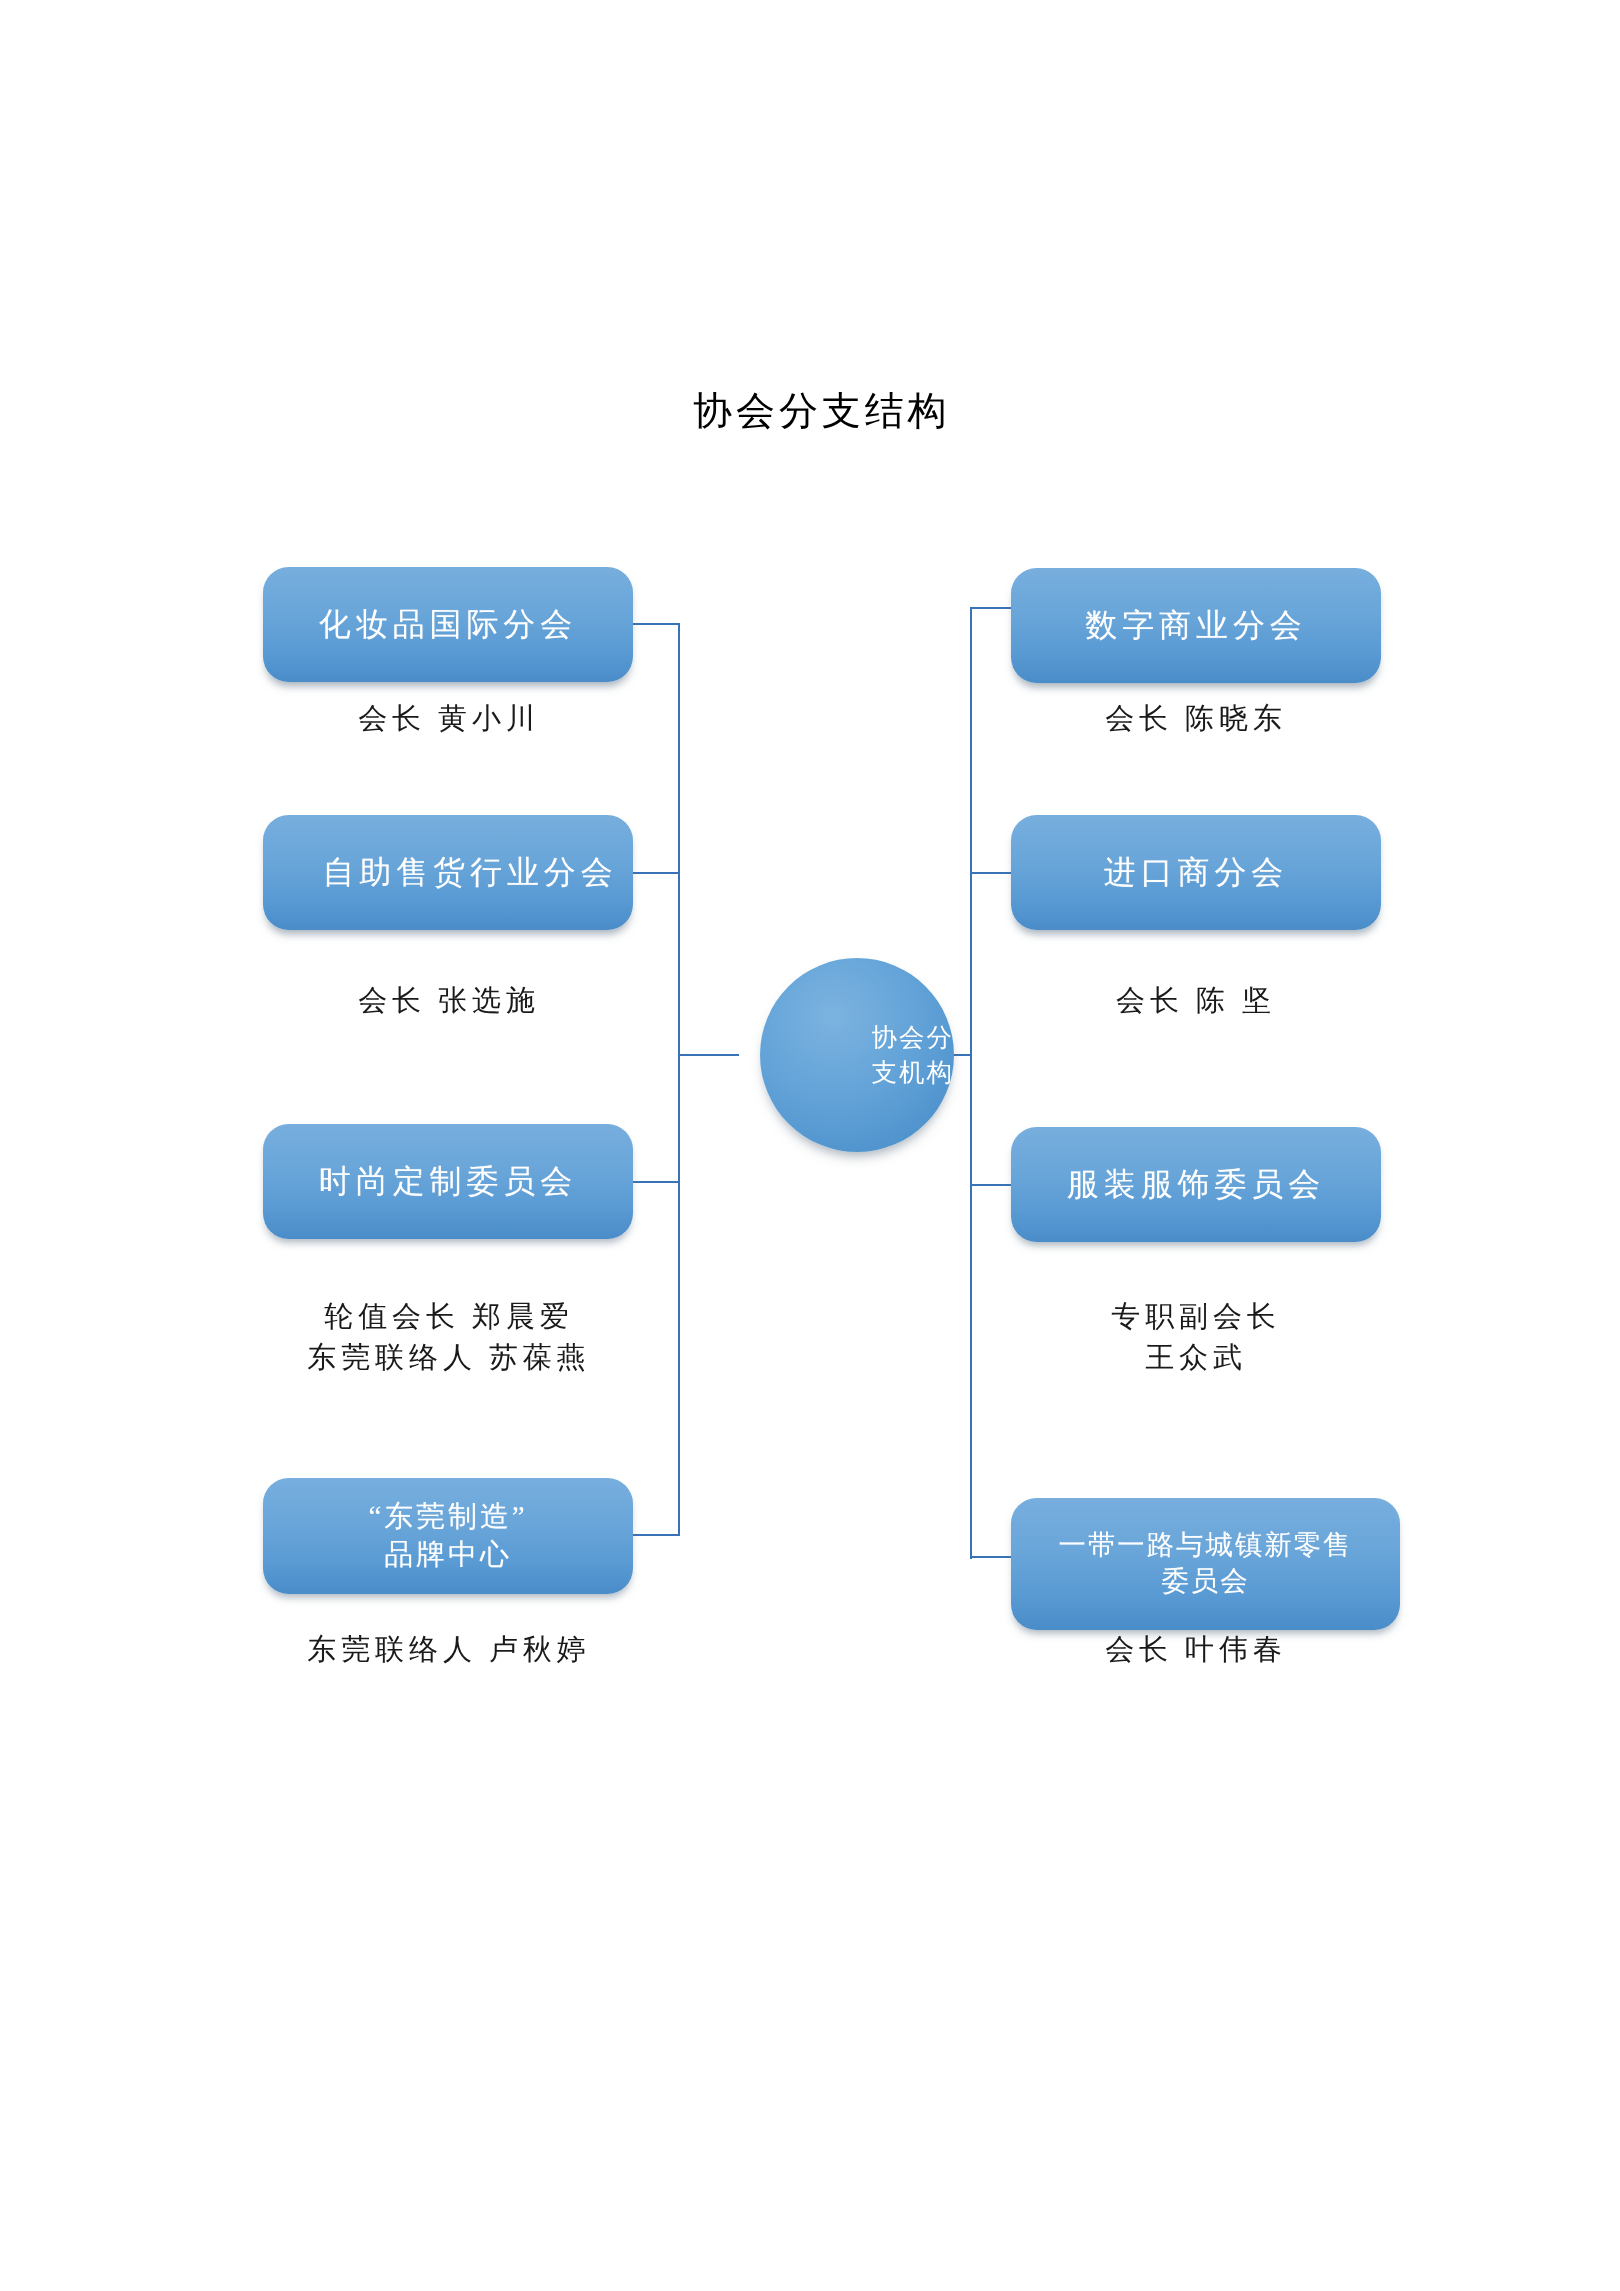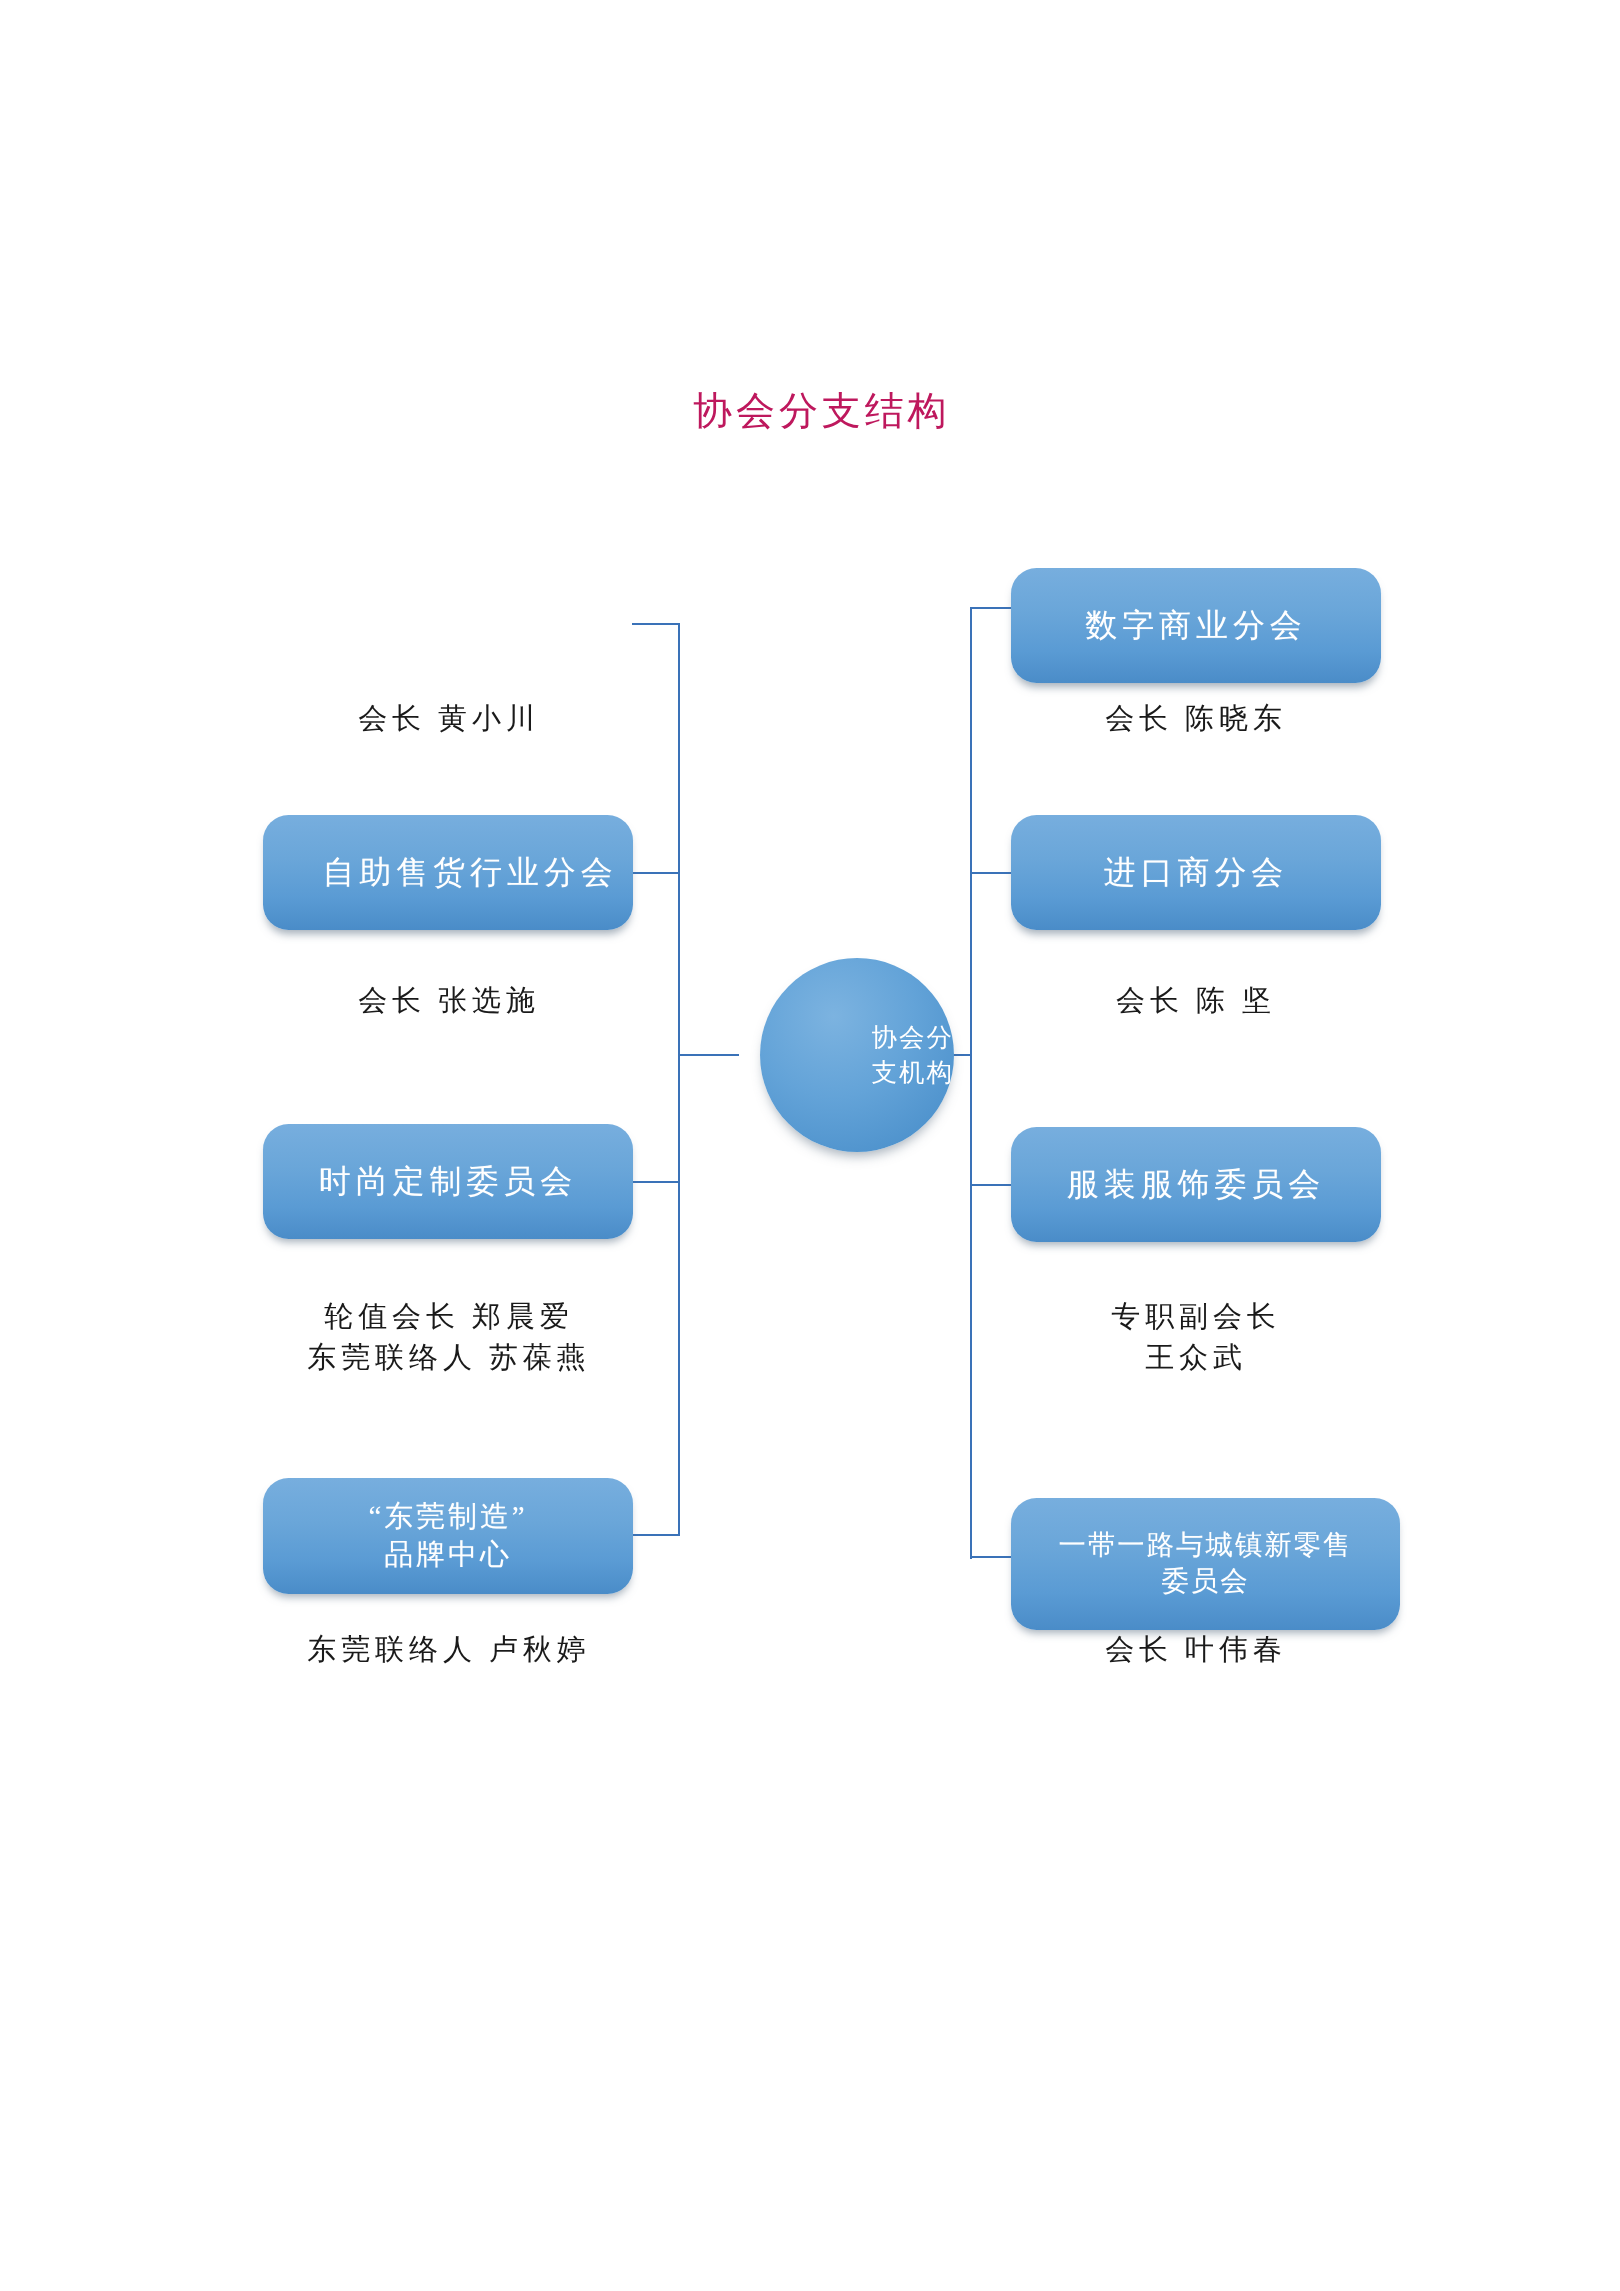--- a/index.html
+++ b/index.html
@@ -20,21 +20,21 @@
 
   
   .chart-title {
     position: absolute;
     left: 0;
     top: 384px;
     width: 1620px;
     text-align: center;
     font-size: 39px;
     letter-spacing: 3.9px;
-    color: #be185d;
+    color: #000000;
     font-family: "Liberation Serif", "DejaVu Serif", serif;
     white-space: nowrap;
   }
   .chart-title .t-inner { position: relative; left: 11.8px; }
 
   
   .node-box {
     position: absolute;
     box-sizing: border-box;
     border-radius: 25.5px;
@@ -123,20 +123,25 @@
 
   <div class="conn conn-h" style="left:925px; top:1054px; width:47px;"></div>
 
   <div class="center-node" style="left:760px; top:958px; width:194px; height:194px;justify-content:flex-end;">
     <span>
       <span class="ln">协会分</span>
       <span class="ln">支机构</span>
     </span>
   </div>
 
+  <div class="node-box" style="left:263px; top:567px; width:370px; height:115px;">
+    <span class="label-lines">
+      <span class="ln">化妆品国际分会</span>
+    </span>
+  </div>
   <div class="caption" style="left:214px; top:698px; width:470px;">
     <span class="ln">会长  黄小川</span>
   </div>
 
   <div class="node-box" style="left:263px; top:815px; width:370px; height:115px;padding-left:44px;">
     <span class="label-lines">
       <span class="ln">自助售货行业分会</span>
     </span>
   </div>
   <div class="caption" style="left:214px; top:980px; width:470px;">

